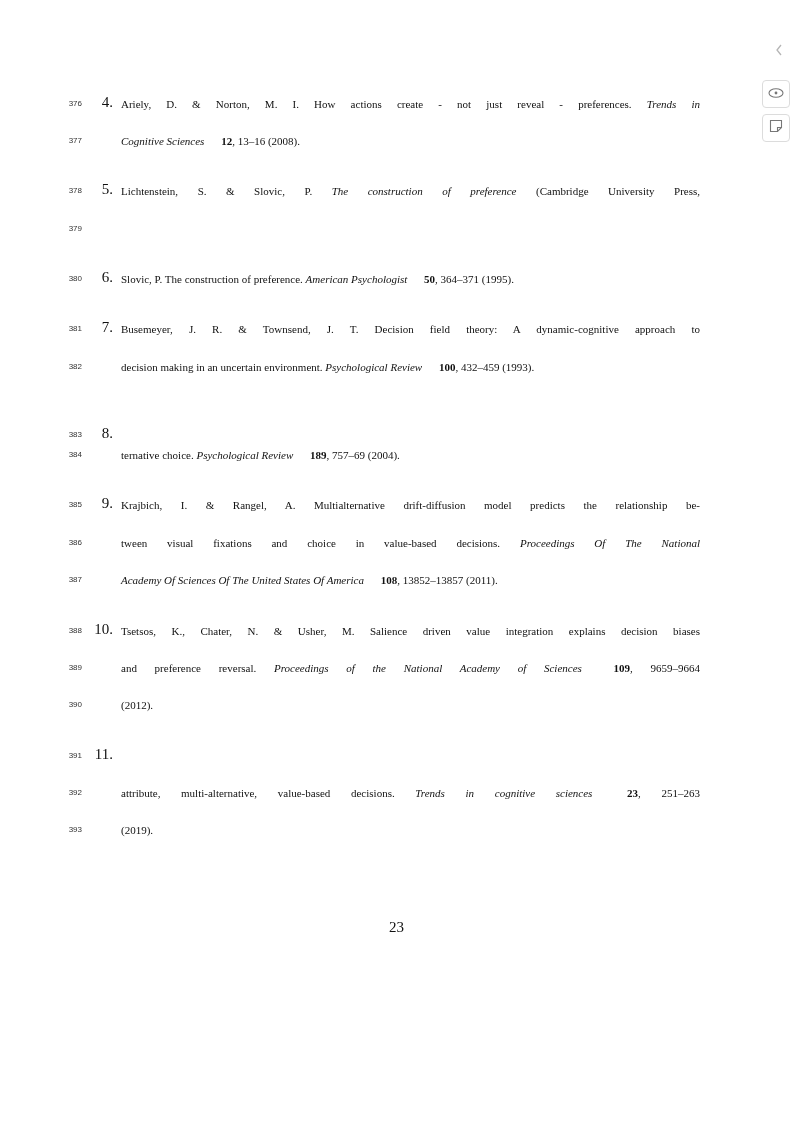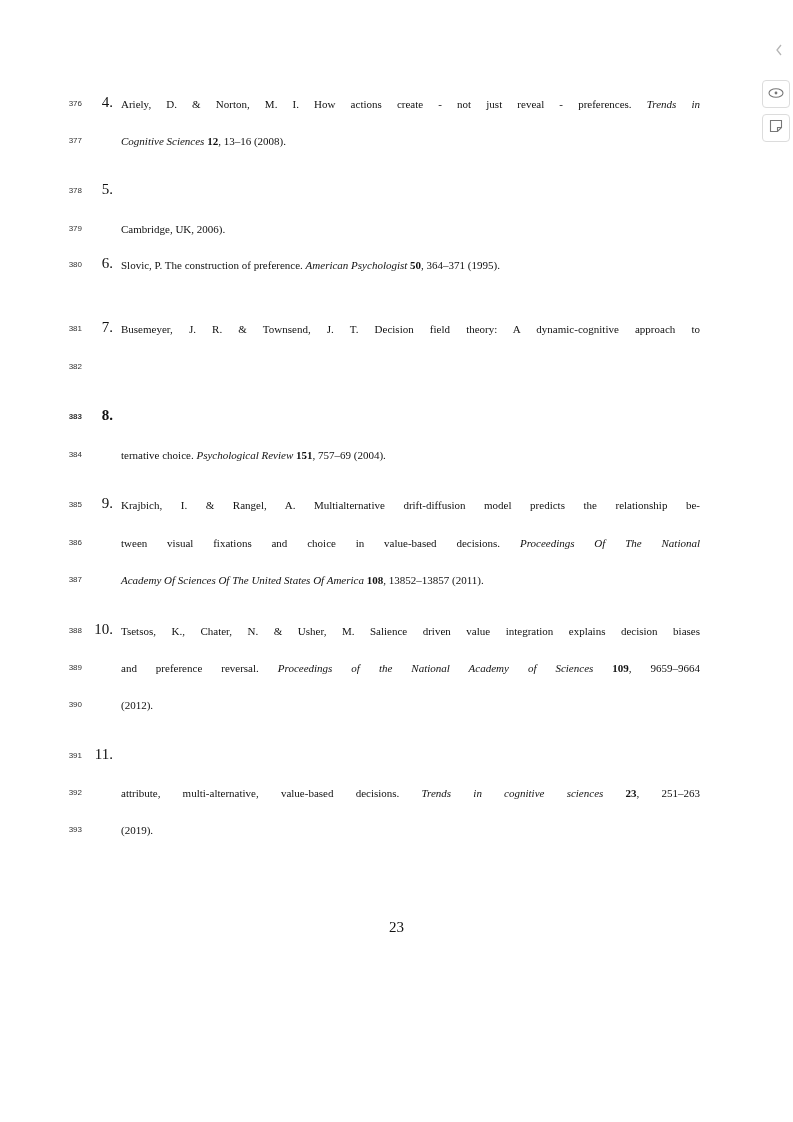--- a/index.html
+++ b/index.html
@@ -7,21 +7,21 @@
          font-family: "Liberation Serif", serif; color: #111; }
   .page { position: absolute; left: 0; top: 0; width: 720px; height: 1122px; }
   .line { position: absolute; left: 0; width: 793px; height: 20px; }
   .lineno { position: absolute; left: 56px; width: 26px; text-align: right;
             font-family: "Liberation Sans", sans-serif; font-size: 8px; color: #333; top: 5px; }
   .refnum { position: absolute; right: calc(793px - 113px); font-size: 15px; top: 0; white-space: nowrap; }
   .text { position: absolute; left: 121px; width: 579px; font-size: 11px; top: 0;
           white-space: nowrap; line-height: 20px; }
   .text.justify { text-align: justify; text-align-last: justify; white-space: normal; height: 20px; overflow: hidden; }
   .it { font-style: italic; }
-  .bd { font-weight: bold; }
+  .bd { font-weight: bold; margin-left: 14px; }
   .pagenum { position: absolute; top: 919px; left: 0; width: 793px; text-align: center; font-size: 15px; }
   .chev { position: absolute; left: 774px; top: 42px; width: 10px; height: 16px; }
   .tb-btn { position: absolute; left: 762px; width: 28px; height: 28px; border: 1px solid #dcdcdc;
             border-radius: 4px; background: #fff; box-sizing: border-box; display:flex; align-items:center; justify-content:center; }
 </style>
 </head>
 <body>
 
 <div class="page">
   <div id="refs">
@@ -30,45 +30,46 @@
         <span class="refnum">4.</span>
         <span class="text justify"><span>Ariely, D. &amp; Norton, M. I.  How actions create - not just reveal - preferences.  </span><span class="it">Trends in</span></span>
       </div>
       <div class="line" style="top: 131px;">
         <span class="lineno">377</span>
         <span class="text"><span class="it">Cognitive Sciences</span><span> </span><span class="bd">12</span><span>, 13–16 (2008).</span></span>
       </div>
       <div class="line" style="top: 181px;">
         <span class="lineno">378</span>
         <span class="refnum">5.</span>
+        <span class="text justify"><span>Lichtenstein, S. &amp; Slovic, P.  </span><span class="it">The construction of preference</span><span> (Cambridge University Press,</span></span>
       </div>
       <div class="line" style="top: 219px; padding-left: 24px;">
         <span class="lineno">379</span>
-        <span class="text"><span>Cambridge, UK, 2006).</span></span>
       </div>
-      <div class="line" style="top: 255px;">
+      <div class="line" style="top: 269px;">
         <span class="lineno">380</span>
         <span class="refnum">6.</span>
         <span class="text"><span>Slovic, P. The construction of preference. </span><span class="it">American Psychologist</span><span> </span><span class="bd">50</span><span>, 364–371 (1995).</span></span>
       </div>
       <div class="line" style="top: 319px;">
         <span class="lineno">381</span>
         <span class="refnum">7.</span>
         <span class="text justify"><span>Busemeyer, J. R. &amp; Townsend, J. T. Decision field theory: A dynamic-cognitive approach to</span></span>
       </div>
       <div class="line" style="top: 357px; padding-left: 15px;">
         <span class="lineno">382</span>
+        <span class="text"><span>decision making in an uncertain environment.  </span><span class="it">Psychological Review</span><span> </span><span class="bd">100</span><span>, 432–459 (1993).</span></span>
       </div>
-      <div class="line" style="top: 407px; font-weight: bold;">
+      <div class="line" style="top: 425px;">
         <span class="lineno">383</span>
         <span class="refnum">8.</span>
       </div>
       <div class="line" style="top: 445px;">
         <span class="lineno">384</span>
-        <span class="text"><span>ternative choice.  </span><span class="it">Psychological Review</span><span> </span><span class="bd">151</span><span>, 757–69 (2004).</span></span>
+        <span class="text"><span>ternative choice.  </span><span class="it">Psychological Review</span><span> </span><span class="bd">189</span><span>, 757–69 (2004).</span></span>
       </div>
       <div class="line" style="top: 495px;">
         <span class="lineno">385</span>
         <span class="refnum">9.</span>
         <span class="text justify"><span>Krajbich, I. &amp; Rangel, A.  Multialternative drift-diffusion model predicts the relationship be-</span></span>
       </div>
       <div class="line" style="top: 533px;">
         <span class="lineno">386</span>
         <span class="text justify"><span>tween visual fixations and choice in value-based decisions.  </span><span class="it">Proceedings Of The National</span></span>
       </div>

